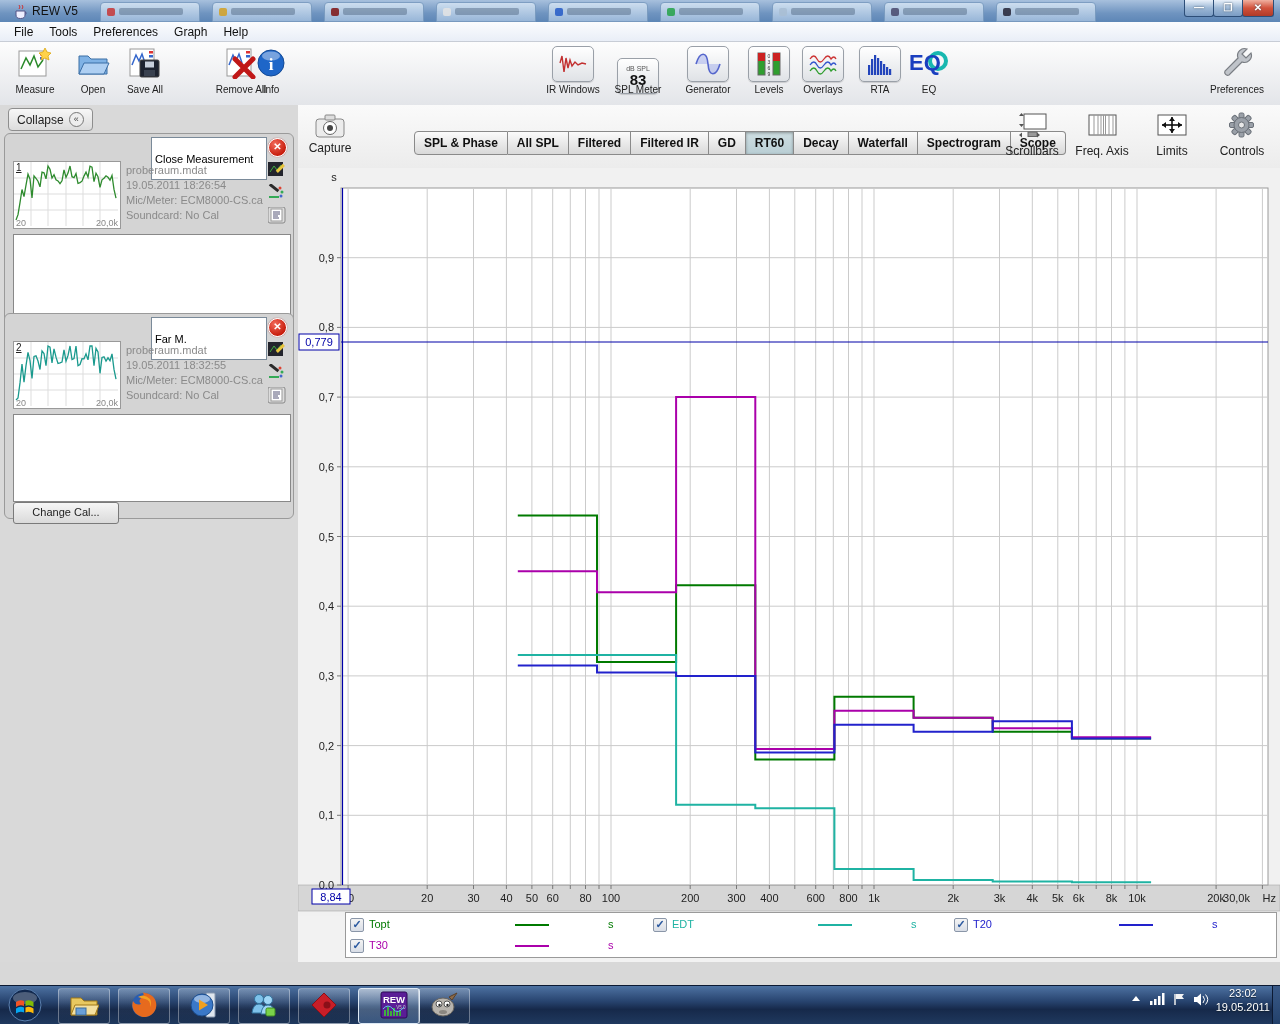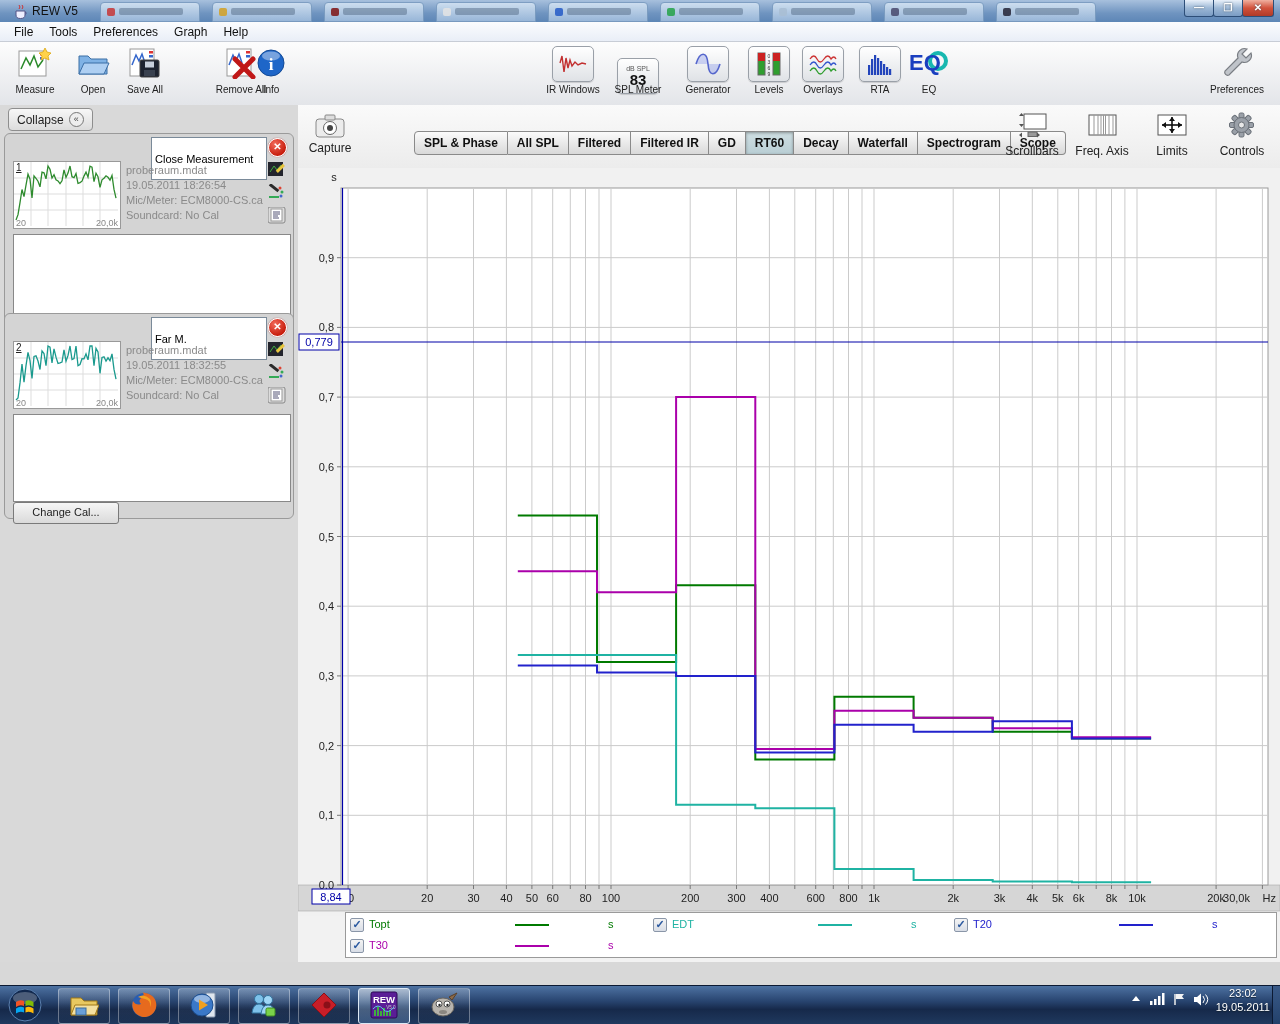--- a/index.html
+++ b/index.html
@@ -87,21 +87,21 @@
   #statusbar{left:0;top:962px;width:1280px;height:23px;background:#e4e4e4;border-top:1px solid #fff;display:flex;}
   .status-cell{border:1px solid;border-color:#9a9a9a #fff #fff #9a9a9a;margin:1px 0 1px 1px;
     padding:0 6px;line-height:19px;font-size:12px;color:#222;}
   
   #taskbar{left:0;top:985px;width:1280px;height:39px;
     background:linear-gradient(#4d72a2,#27436e 40%,#16294a 60%,#203a60);border-top:1px solid #0c1a33;}
   .tb-app{position:absolute;top:2px;width:50px;height:34px;border:1px solid rgba(255,255,255,.35);border-radius:3px;
     background:linear-gradient(rgba(255,255,255,.25),rgba(255,255,255,.05) 50%,rgba(0,0,0,.1));
     display:flex;align-items:center;justify-content:center;}
   .tb-app.active{background:linear-gradient(rgba(255,255,255,.55),rgba(180,210,240,.35) 50%,rgba(120,160,210,.3));
-    border-color:#dce8f4;}
+    border-color:#dce8f4;padding-left:10px;}
   #start-orb{position:absolute;left:6px;top:1px;}
   #tray{position:absolute;right:10px;top:0;height:28px;display:flex;align-items:center;gap:7px;color:#fff;}
   #clock{text-align:center;font-size:11px;line-height:14px;color:#fff;text-shadow:0 1px 1px #123;}
   #show-desktop{position:absolute;right:0;top:0;width:7px;height:39px;background:linear-gradient(#3a5a88,#22406a);
     border-left:1px solid #0c1a33;}
 </style>
 </head>
 <body>
 
 <div id="screen">

